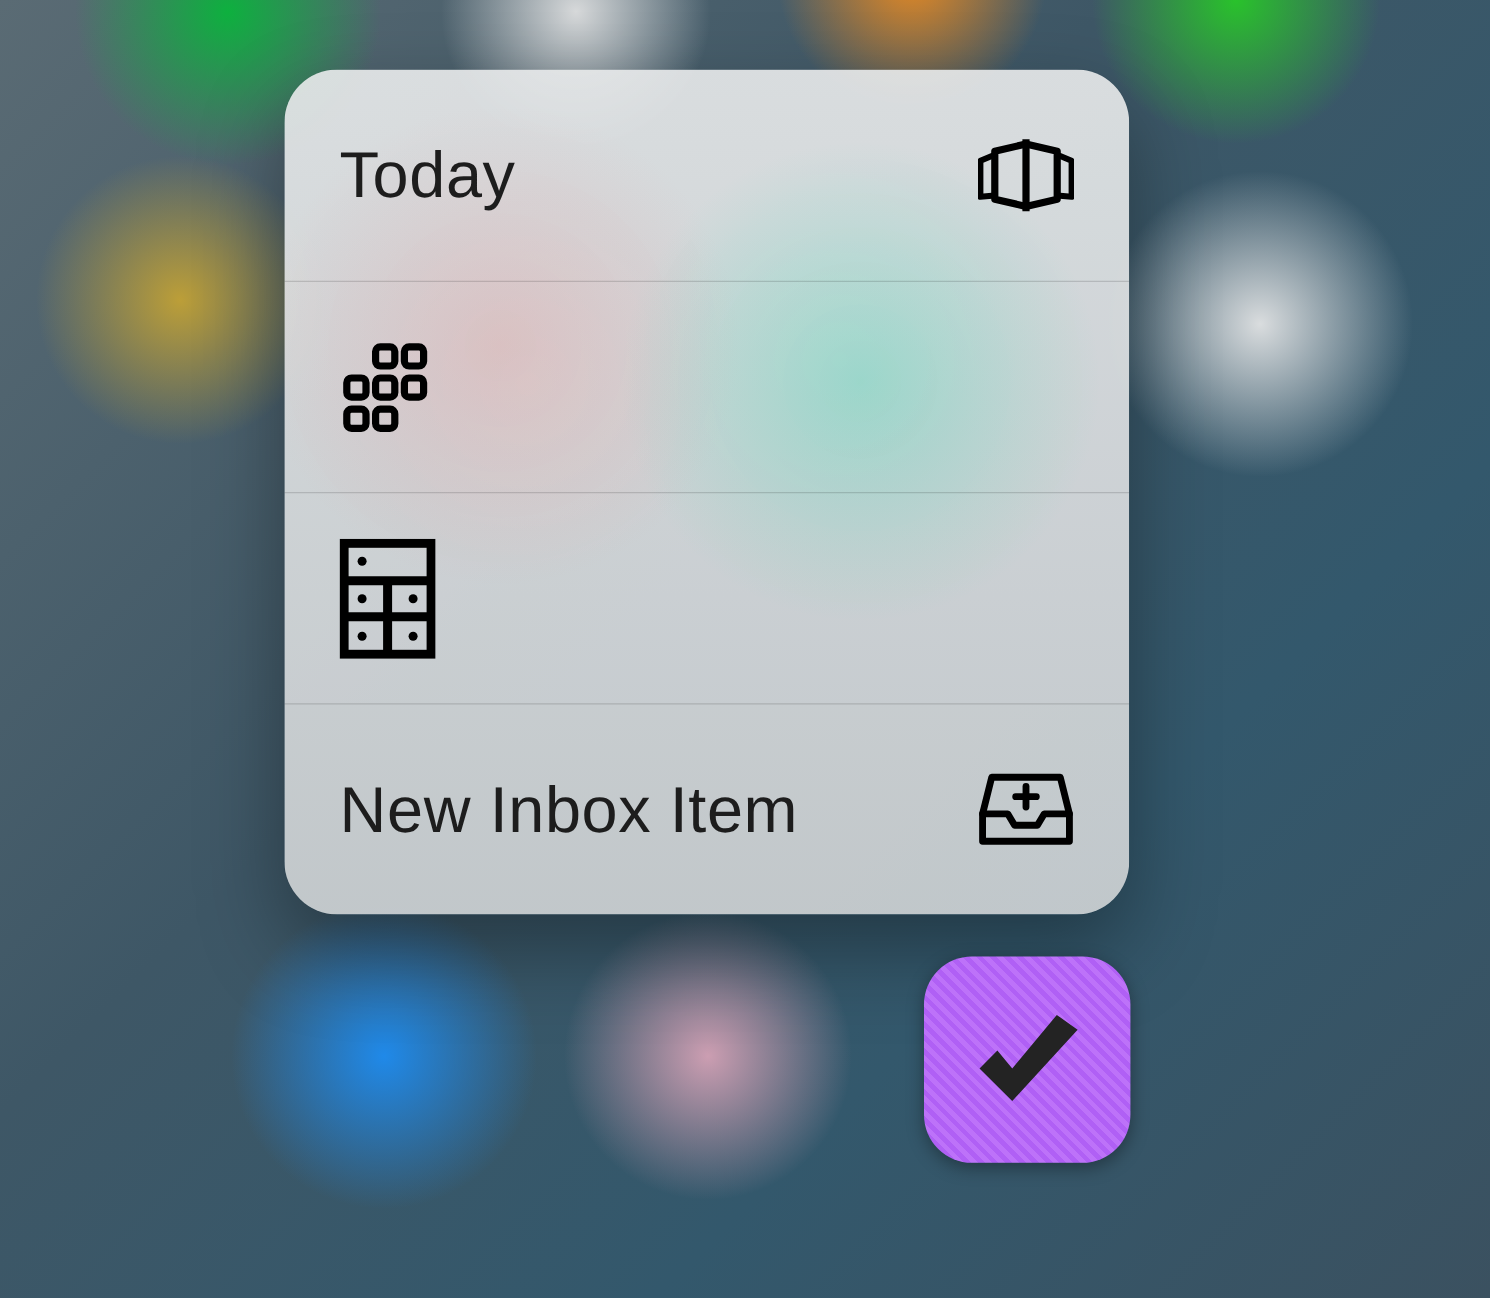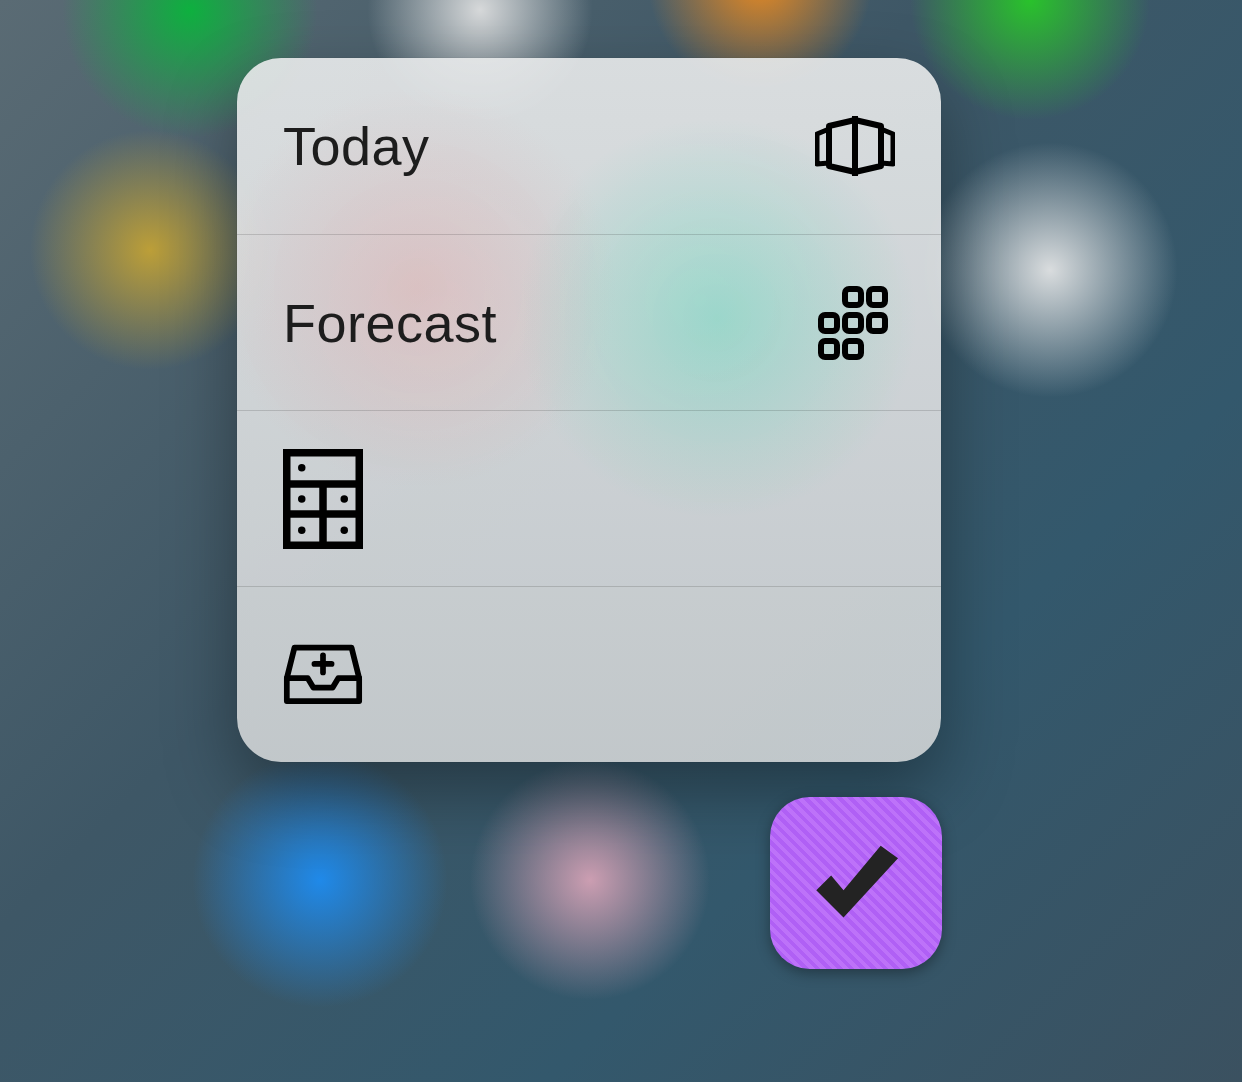--- a/index.html
+++ b/index.html
@@ -98,21 +98,20 @@
           <path d="M40 2 L40 62"></path>
           <path d="M40 6 L14 12 L14 52 L40 58"></path>
           <path d="M40 6 L66 12 L66 52 L40 58"></path>
           <path d="M14 15 L2 20 L2 50 L14 49" stroke-width="5"></path>
           <path d="M66 15 L78 20 L78 50 L66 49" stroke-width="5"></path>
         </svg>
       </span>
     </div>
 
     <div class="menu-item">
-      <span class="menu-label">Forecast</span>
       <span class="icon-slot">
         <svg viewBox="0 0 80 80" fill="none" stroke="#000" stroke-width="6" stroke-linejoin="round">
           <rect x="30" y="6" width="16" height="16" rx="4"></rect>
           <rect x="54" y="6" width="16" height="16" rx="4"></rect>
           <rect x="6" y="32" width="16" height="16" rx="4"></rect>
           <rect x="30" y="32" width="16" height="16" rx="4"></rect>
           <rect x="54" y="32" width="16" height="16" rx="4"></rect>
           <rect x="6" y="58" width="16" height="16" rx="4"></rect>
           <rect x="30" y="58" width="16" height="16" rx="4"></rect>
         </svg>
@@ -129,20 +128,21 @@
           <circle cx="15" cy="15" r="3" fill="#000" stroke="none"></circle>
           <circle cx="15" cy="40" r="3" fill="#000" stroke="none"></circle>
           <circle cx="49" cy="40" r="3" fill="#000" stroke="none"></circle>
           <circle cx="15" cy="65" r="3" fill="#000" stroke="none"></circle>
           <circle cx="49" cy="65" r="3" fill="#000" stroke="none"></circle>
         </svg>
       </span>
     </div>
 
     <div class="menu-item">
+      <span class="menu-label">New Inbox Item</span>
       <span class="icon-slot">
         <svg viewBox="0 0 84 68" fill="none" stroke="#000" stroke-width="6" stroke-linejoin="round" stroke-linecap="round">
           <path d="M12 6 L72 6 L80 38 L80 62 L4 62 L4 38 Z"></path>
           <path d="M4 38 L26 38 L32 48 L52 48 L58 38 L80 38"></path>
           <line x1="42" y1="14" x2="42" y2="32"></line>
           <line x1="33" y1="23" x2="51" y2="23"></line>
         </svg>
       </span>
     </div>
 

